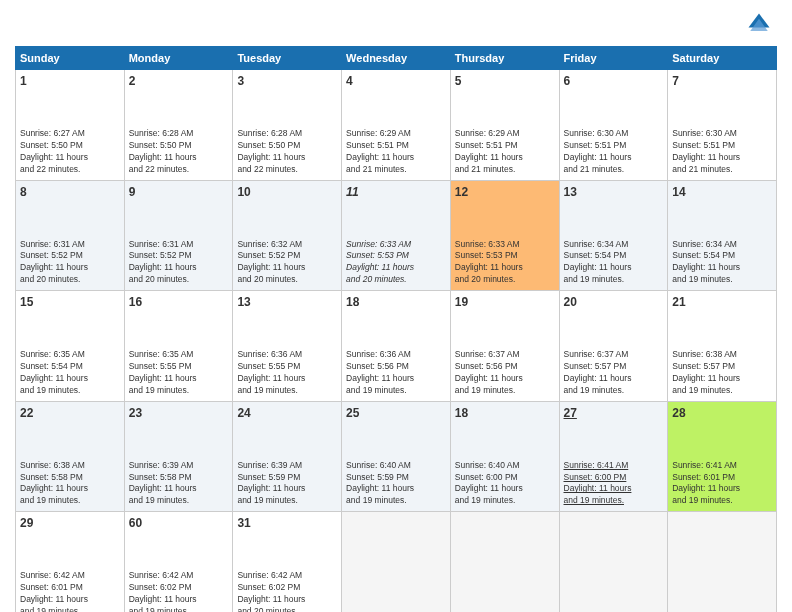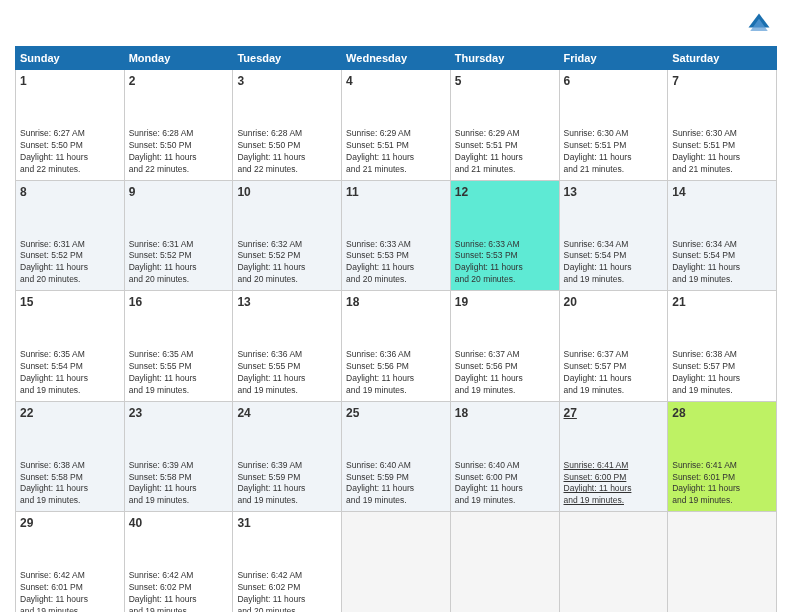--- a/index.html
+++ b/index.html
@@ -174,25 +174,25 @@
             <div class="day-info">Sunrise: 6:31 AM<br>Sunset: 5:52 PM<br>Daylight: 11 hours<br>and 20 minutes.</div>
           </td>
           <td style="background: rgb(240, 244, 248);">
             <span class="day-number">9</span>
             <div class="day-info">Sunrise: 6:31 AM<br>Sunset: 5:52 PM<br>Daylight: 11 hours<br>and 20 minutes.</div>
           </td>
           <td style="background: rgb(240, 244, 248);">
             <span class="day-number">10</span>
             <div class="day-info">Sunrise: 6:32 AM<br>Sunset: 5:52 PM<br>Daylight: 11 hours<br>and 20 minutes.</div>
           </td>
-          <td style="background: rgb(240, 244, 248);">
+          <td style="background: rgb(240, 244, 248); font-style: italic;">
             <span class="day-number">11</span>
             <div class="day-info">Sunrise: 6:33 AM<br>Sunset: 5:53 PM<br>Daylight: 11 hours<br>and 20 minutes.</div>
           </td>
-          <td style="background: #5eead4;">
+          <td style="background: #fdba74;">
             <span class="day-number">12</span>
             <div class="day-info">Sunrise: 6:33 AM<br>Sunset: 5:53 PM<br>Daylight: 11 hours<br>and 20 minutes.</div>
           </td>
           <td style="background: rgb(240, 244, 248);">
             <span class="day-number">13</span>
             <div class="day-info">Sunrise: 6:34 AM<br>Sunset: 5:54 PM<br>Daylight: 11 hours<br>and 19 minutes.</div>
           </td>
           <td style="background: rgb(240, 244, 248);">
             <span class="day-number">14</span>
             <div class="day-info">Sunrise: 6:34 AM<br>Sunset: 5:54 PM<br>Daylight: 11 hours<br>and 19 minutes.</div>
@@ -257,21 +257,21 @@
             <span class="day-number">28</span>
             <div class="day-info">Sunrise: 6:41 AM<br>Sunset: 6:01 PM<br>Daylight: 11 hours<br>and 19 minutes.</div>
           </td>
         </tr>
         <tr>
           <td>
             <span class="day-number">29</span>
             <div class="day-info">Sunrise: 6:42 AM<br>Sunset: 6:01 PM<br>Daylight: 11 hours<br>and 19 minutes.</div>
           </td>
           <td>
-            <span class="day-number">40</span>
+            <span class="day-number">60</span>
             <div class="day-info">Sunrise: 6:42 AM<br>Sunset: 6:02 PM<br>Daylight: 11 hours<br>and 19 minutes.</div>
           </td>
           <td>
             <span class="day-number">31</span>
             <div class="day-info">Sunrise: 6:42 AM<br>Sunset: 6:02 PM<br>Daylight: 11 hours<br>and 20 minutes.</div>
           </td>
           <td class="empty"></td>
           <td class="empty"></td>
           <td class="empty"></td>
           <td class="empty"></td>

